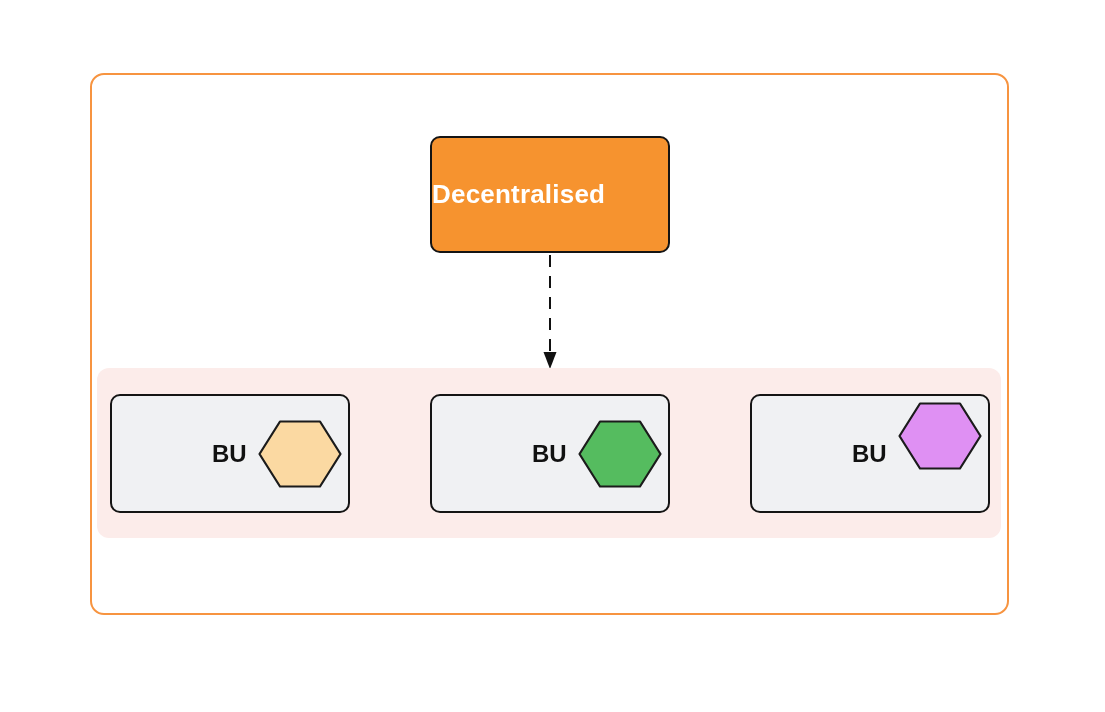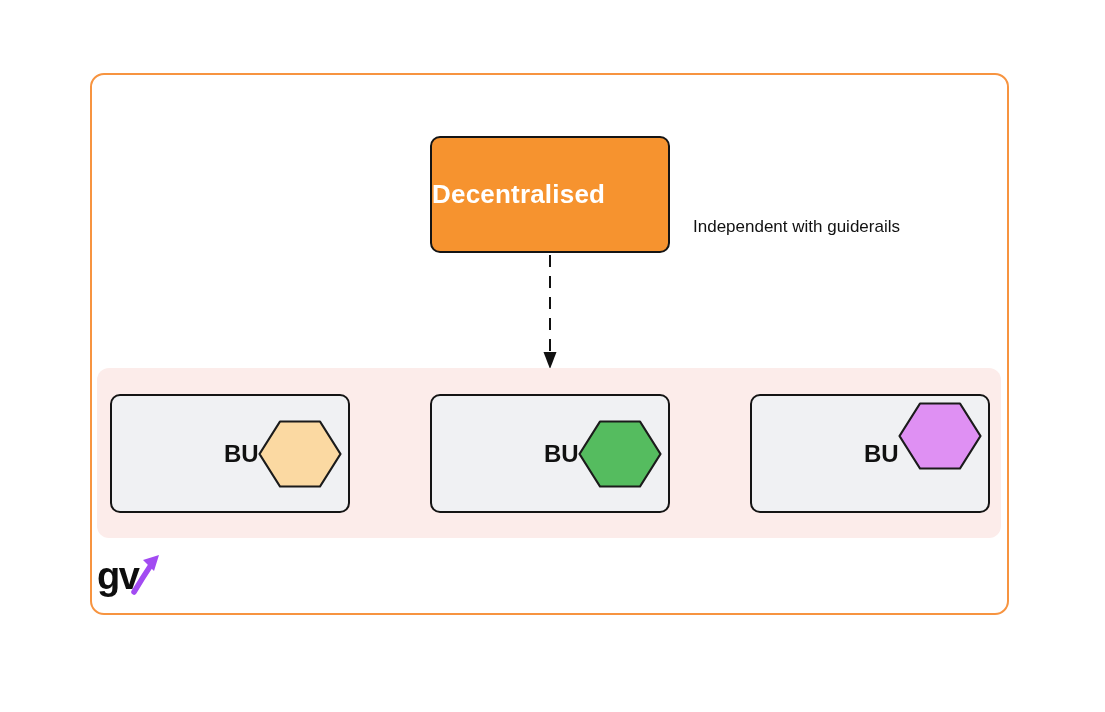--- a/index.html
+++ b/index.html
@@ -61,21 +61,21 @@
     width: 240px; height: 119px;
     background: #F0F1F3;
     border: 2.5px solid #141414;
     border-radius: 10px;
   }
   .bu-box.pos-1 { left: 110px; }
   .bu-box.pos-2 { left: 430px; }
   .bu-box.pos-3 { left: 750px; }
   .bu-label {
     position: absolute;
-    left: 112px; top: 0; height: 100%;
+    left: 100px; top: 0; height: 100%;
     display: flex; align-items: center;
     font-size: 24px;
     font-weight: bold;
     color: #111111;
   }
   .hexagon {
     position: absolute;
     left: 146px; top: 24px;
     width: 84px; height: 68px;
   }
@@ -101,21 +101,20 @@
 </head>
 <body>
 
 <div class="canvas">
   <div class="frame"></div>
 
   <div class="root-node" style="background-color: rgb(246, 147, 47);">
     <span class="root-node-label">Decentralised</span>
   </div>
 
-  <div class="caption">Independent with guiderails</div>
 
   <svg class="connector" viewBox="0 0 24 118" xmlns="http://www.w3.org/2000/svg">
     <line x1="12" y1="2" x2="12" y2="101" stroke="#111111" stroke-width="2" stroke-dasharray="12 9"></line>
     <polygon points="5.5,99 18.5,99 12,116" fill="#111111"></polygon>
   </svg>
 
   <div class="band" style="background-color: rgb(252, 236, 234);"></div>
 
   <div class="bu-box pos-1">
     <span class="bu-label">BU</span>
@@ -131,20 +130,13 @@
     </svg>
   </div>
 
   <div class="bu-box pos-3">
     <span class="bu-label">BU</span>
     <svg class="hexagon raised" viewBox="0 0 84 68" xmlns="http://www.w3.org/2000/svg">
       <polygon points="22,1.5 62,1.5 82.5,34 62,66.5 22,66.5 1.5,34" stroke="#1b1b1b" stroke-width="2.2" stroke-linejoin="round" fill="#DF90F3"></polygon>
     </svg>
   </div>
 
-  <div class="logo">
-    <span class="logo-text">gv</span>
-    <svg class="logo-arrow" viewBox="0 0 38 42" xmlns="http://www.w3.org/2000/svg">
-      <path d="M6,38 C12,28 17,20 23,11" fill="none" stroke-width="5.5" stroke-linecap="round" stroke="#A24BF2"></path>
-      <polygon points="31,1 15,6 26,17" fill="#A24BF2"></polygon>
-    </svg>
-  </div>
 </div>
 
 </body></html>

